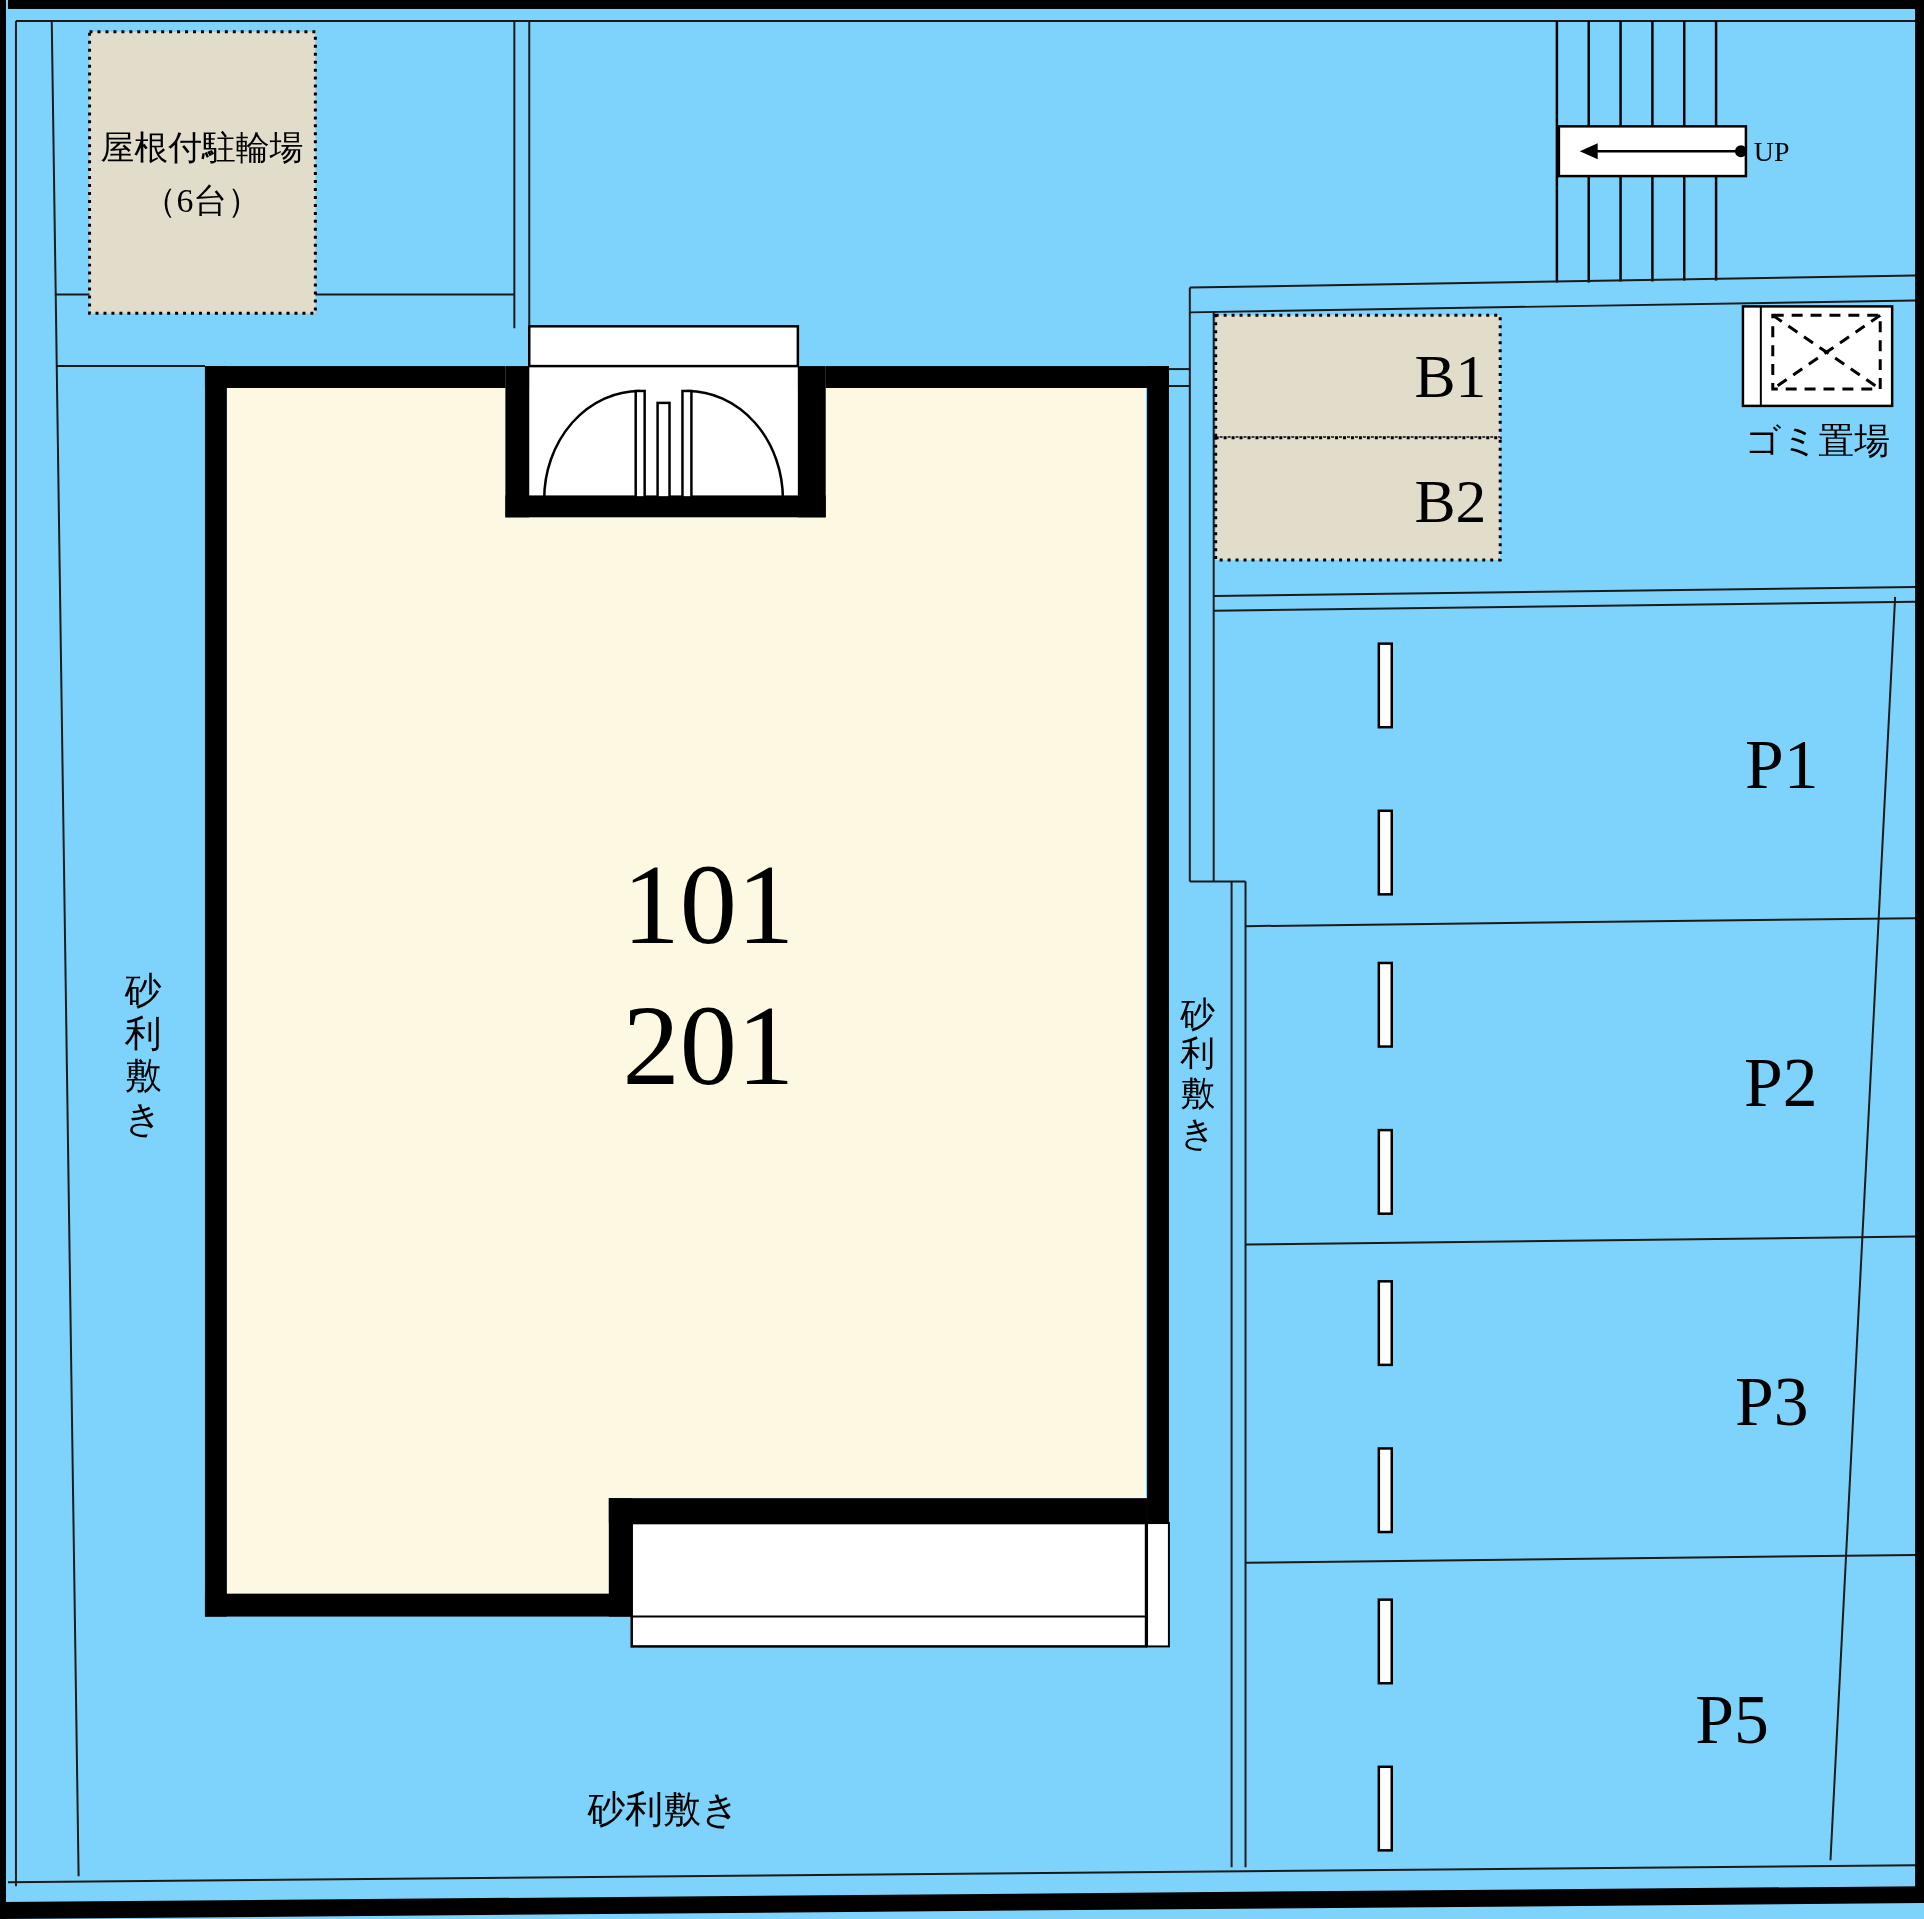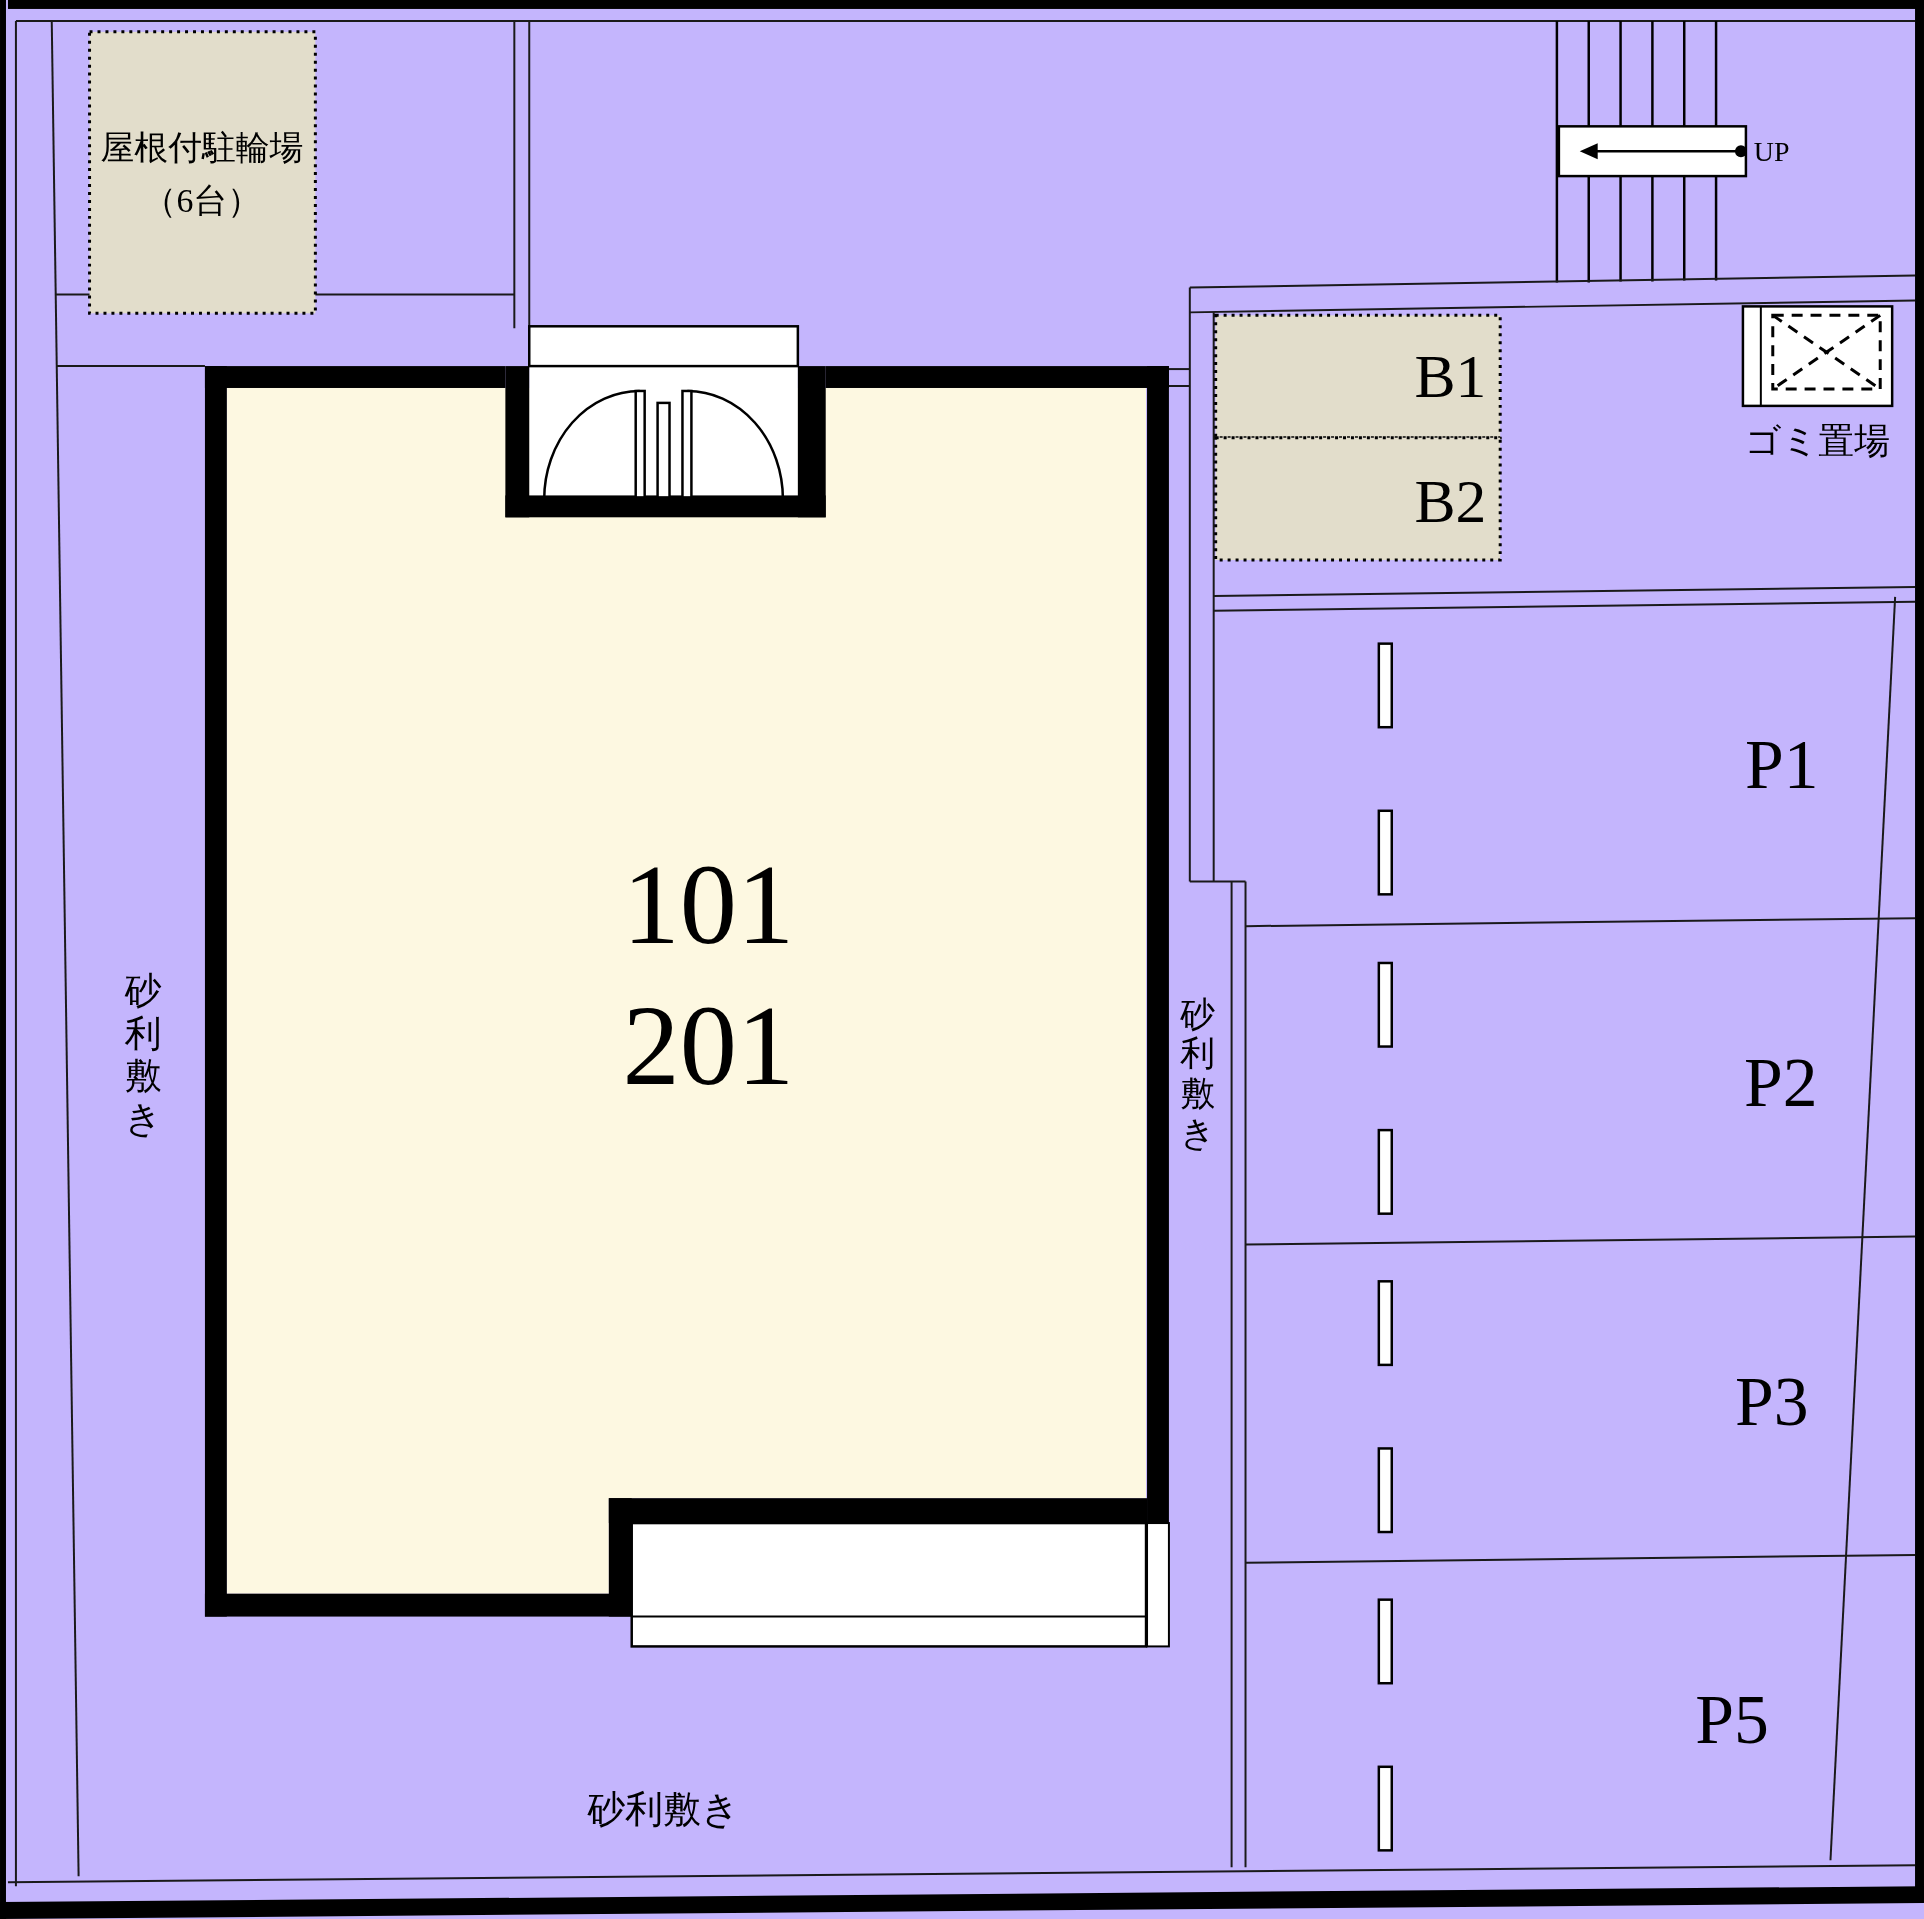--- a/index.html
+++ b/index.html
@@ -1,16 +1,16 @@
 <!DOCTYPE html>
 <html><head>
 <meta charset="utf-8">
 <style>
   html,body{margin:0;padding:0;background:#ffffff;}
-  .page{width:1924px;height:1919px;position:relative;background:#c4b5fd;overflow:hidden;text-align:center;}
+  .page{width:1924px;height:1919px;position:relative;background:#7dd3fc;overflow:hidden;text-align:center;}
   svg{display:block;}
   text{font-family:"Liberation Serif","DejaVu Serif",serif;fill:#000000;}
   .label-jp{font-family:"Liberation Serif","DejaVu Serif",serif;}
 </style>
 </head>
 <body>
 
 <div class="page">
 <svg width="1924" height="1919" viewBox="0 0 1934 1929">
 

